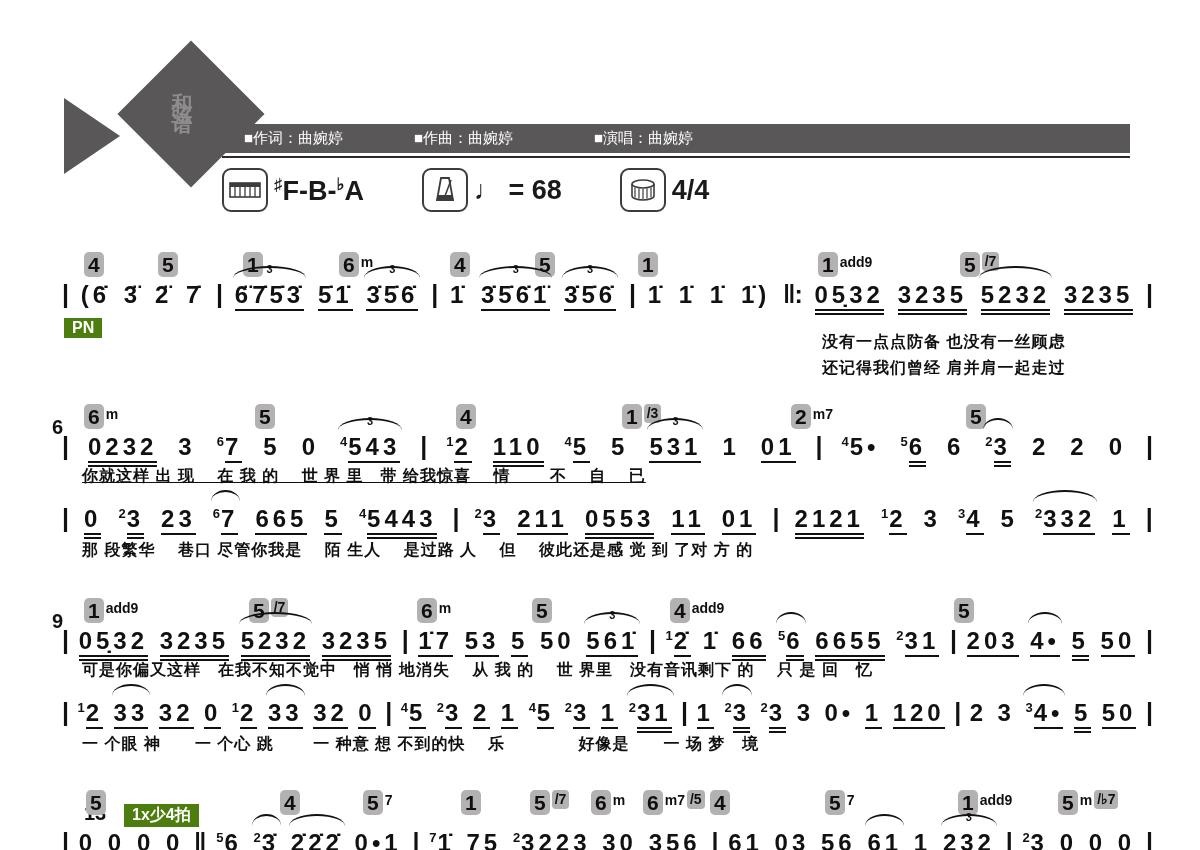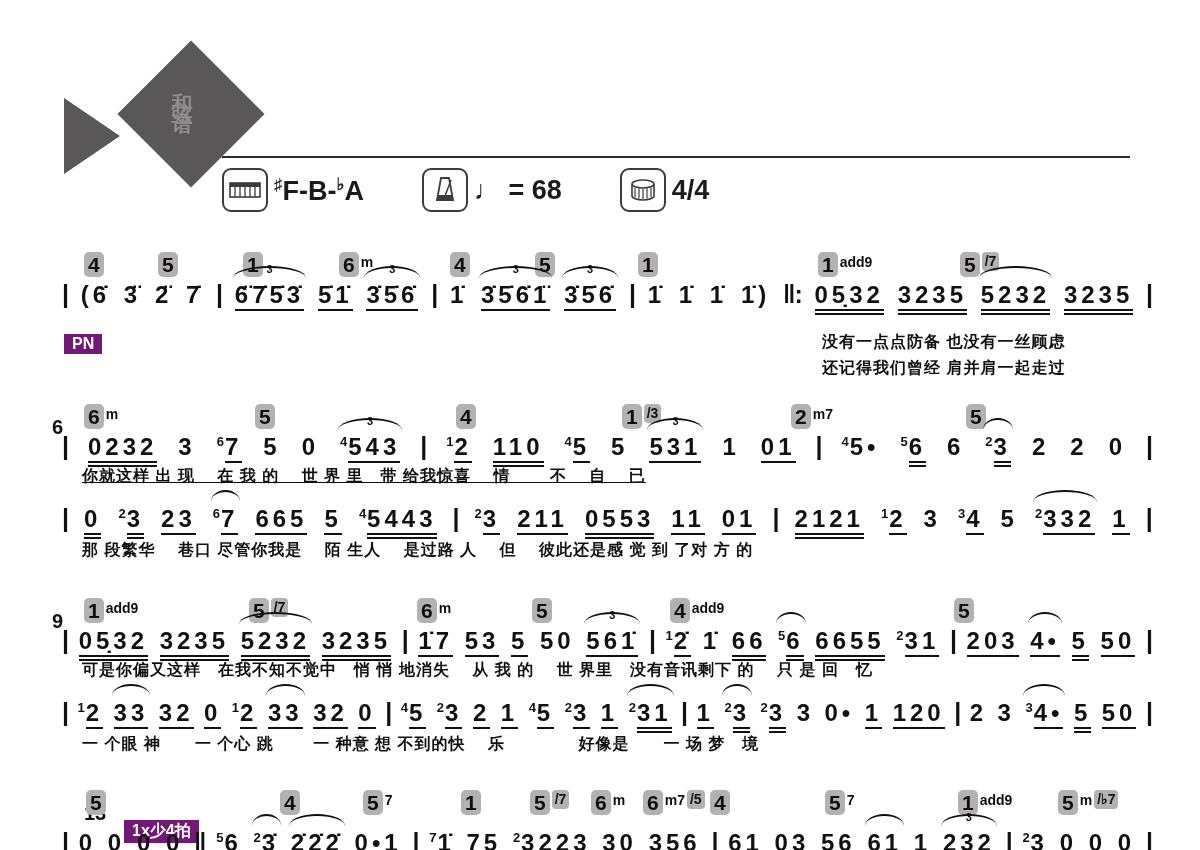--- a/index.html
+++ b/index.html
@@ -31,22 +31,22 @@
   .ktext sup{font-size:17px;}
   
   .system{position:absolute;left:0;width:1200px;}
   .mnum{position:absolute;font-size:20px;font-weight:bold;color:#111;}
   .chord{position:absolute;display:flex;align-items:flex-start;white-space:nowrap;}
   .cb{background:#b3b1b1;color:#0f0f0f;border-radius:5px;padding:0 4px;font-size:21px;
       font-weight:bold;line-height:25px;}
   .csuf{font-size:14px;font-weight:bold;color:#0f0f0f;margin-left:2px;line-height:20px;}
   .cb2{background:#b3b1b1;color:#0f0f0f;border-radius:4px;padding:0 3px;font-size:14px;
        font-weight:bold;line-height:19px;margin-left:2px;}
-  .sbadge{position:absolute;background:#701a75;color:#fff;font-size:16px;font-weight:bold;
-          padding:1px 8px;white-space:nowrap;margin-top:16px;}
+  .sbadge{position:absolute;background:#4d7c0f;color:#fff;font-size:16px;font-weight:bold;
+          padding:1px 8px;white-space:nowrap;}
   .row{position:absolute;}
   .notes{display:flex;justify-content:space-between;align-items:flex-end;width:100%;}
   .grp{position:relative;display:inline-block;font-size:24px;font-weight:bold;
        white-space:nowrap;padding:0 1px;}
   .nt{letter-spacing:4px;}
   .u1{border-bottom:2px solid #111;padding-bottom:1px;}
   .u2{border-bottom:6px double #111;padding-bottom:1px;}
   .grace{font-size:13px;font-weight:bold;vertical-align:9px;margin-right:1px;}
   .bar{font-size:25px;font-weight:bold;letter-spacing:-1px;}
   .arc::before{content:attr(data-arc);position:absolute;left:-1px;right:-1px;top:-15px;height:10px;
@@ -55,20 +55,25 @@
   .lyric{font-size:16px;font-weight:bold;color:#101010;white-space:pre;letter-spacing:1px;}
 </style>
 </head>
 <body>
 
 <div class="page">
 
   <div class="tri"></div>
   <div class="diamond"></div>
   <div class="logo-text">和弦谱</div>
+  <div class="infobar">
+    <span class="c0">■作词：曲婉婷</span>
+    <span class="c1">■作曲：曲婉婷</span>
+    <span class="c2">■演唱：曲婉婷</span>
+  </div>
   <div class="bar-underline"></div>
 
   <div class="keyrow">
     <span class="sicon">
       <svg width="32" height="26" viewBox="0 0 32 26">
           <rect x="1" y="6" width="30" height="14" fill="none" stroke="#3c3c3c" stroke-width="1.6"></rect>
           <path d="M1 6h30v4H1z" fill="#3c3c3c"></path>
           <path d="M6 10v10M11 10v10M16 10v10M21 10v10M26 10v10" stroke="#3c3c3c" stroke-width="1.3"></path>
         </svg>
     </span>

